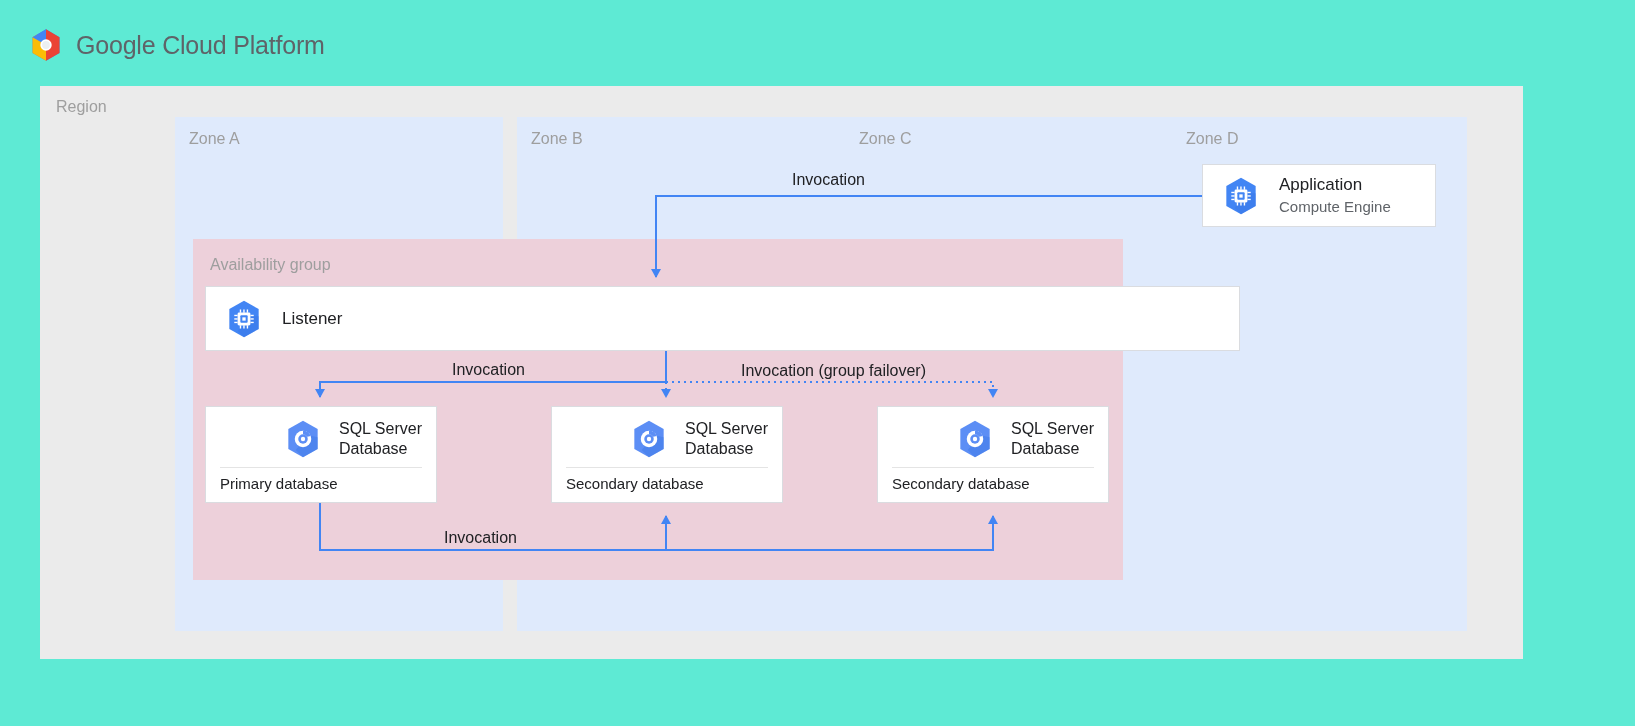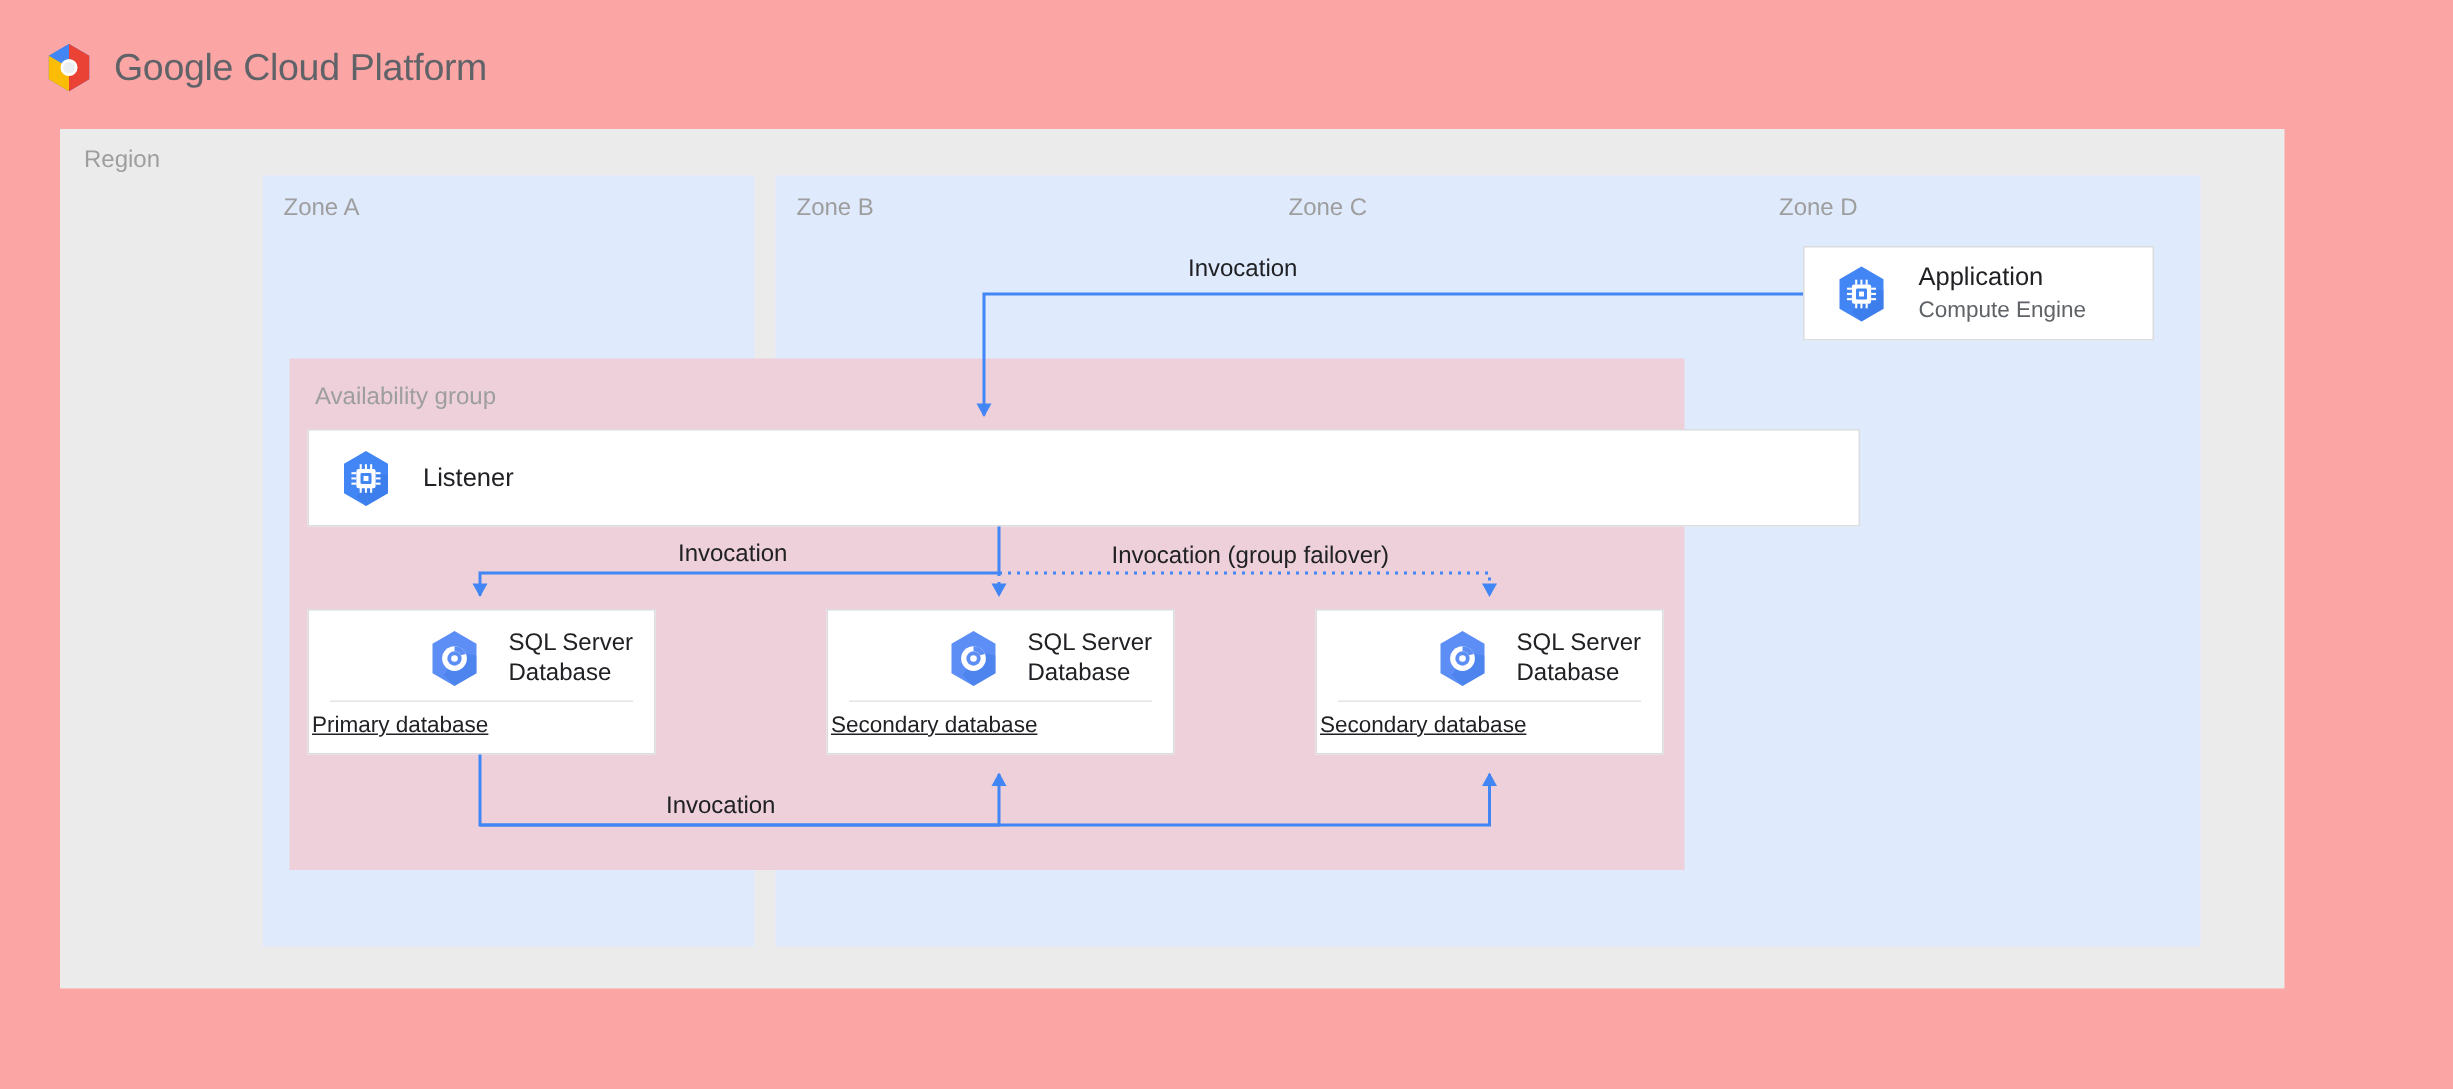--- a/index.html
+++ b/index.html
@@ -9,21 +9,21 @@
     background: #ffffff;
   }
   body {
     font-family: "Liberation Sans", "DejaVu Sans", sans-serif;
     -webkit-font-smoothing: antialiased;
   }
   #canvas {
     position: relative;
     width: 1635px;
     height: 726px;
-    background: #fca5a5;
+    background: #5eead4;
     overflow: hidden;
   }
 
   
   .brand {
     position: absolute;
     left: 28px;
     top: 26px;
     display: flex;
     align-items: center;
@@ -145,24 +145,23 @@
     box-sizing: border-box;
     justify-content: flex-end;
   }
   .dbcard .db-top .card-title { line-height: 20px; font-size: 16px; }
   .db-divider {
     height: 1px;
     background: #e4e4e4;
     margin: 6px 14px 0 14px;
   }
   .db-role {
-    padding: 7px 14px 0 2px;
+    padding: 7px 14px 0 14px;
     font-size: 15px;
     color: #202124;
-    text-decoration: underline;
   }
 
   
   .conn-label {
     position: absolute;
     font-size: 16px;
     color: #202124;
     white-space: nowrap;
   }
   .lbl-invocation-top   { left: 792px; top: 171px; }

